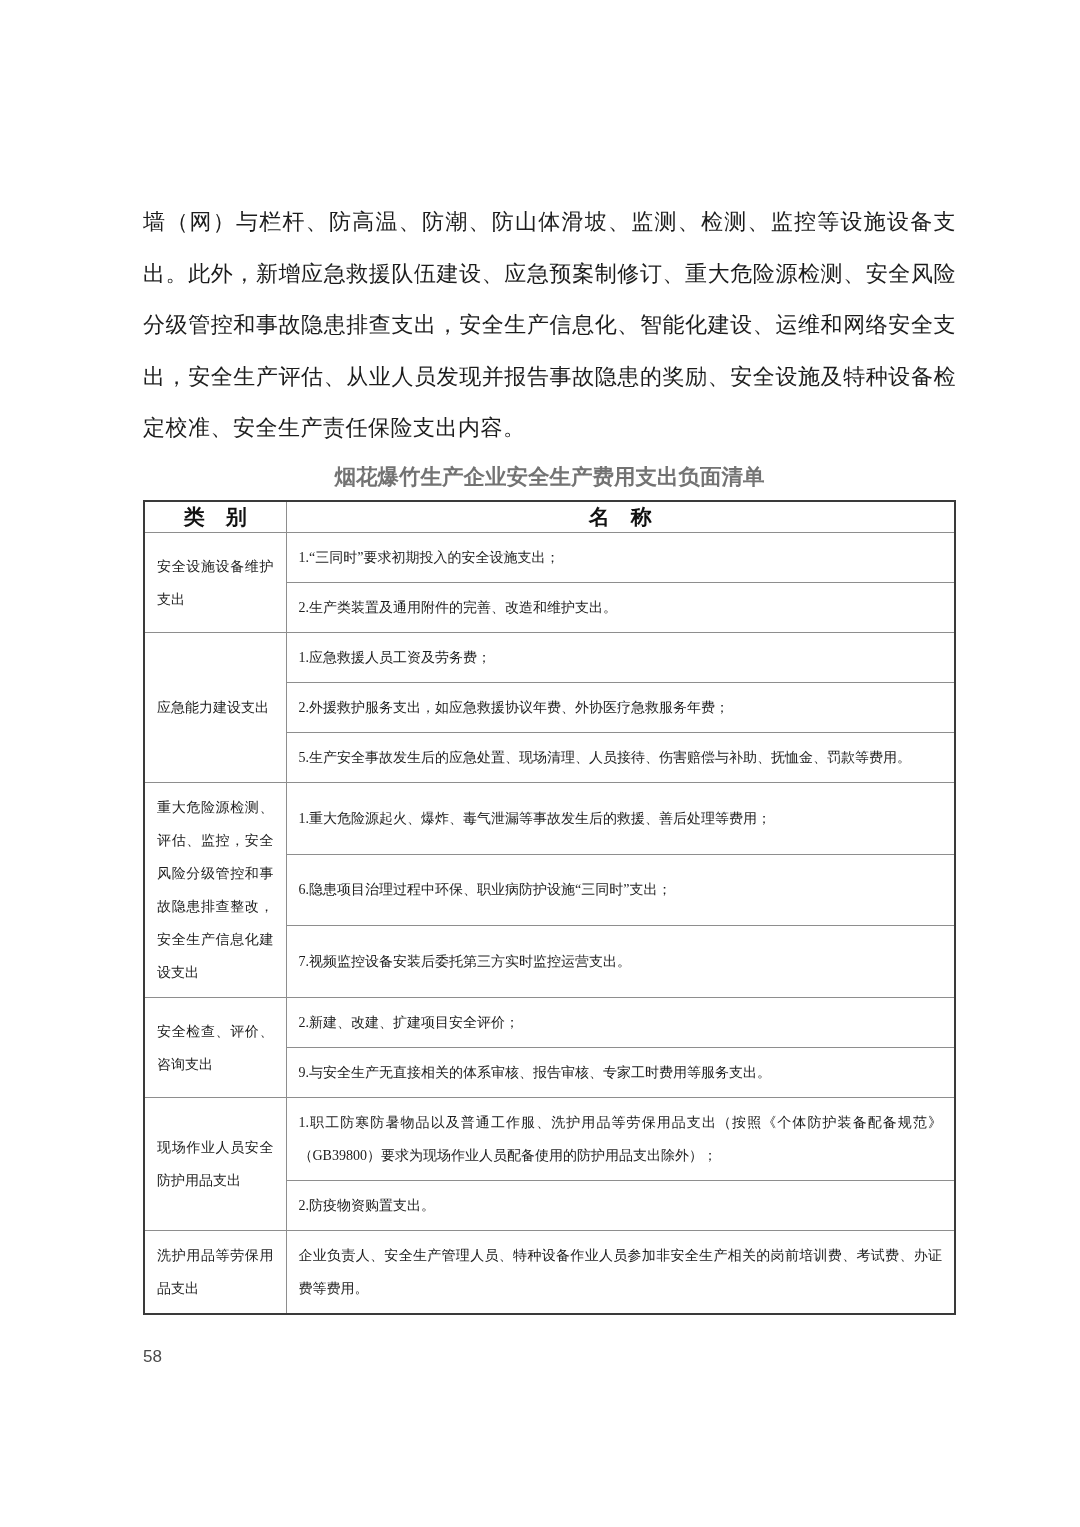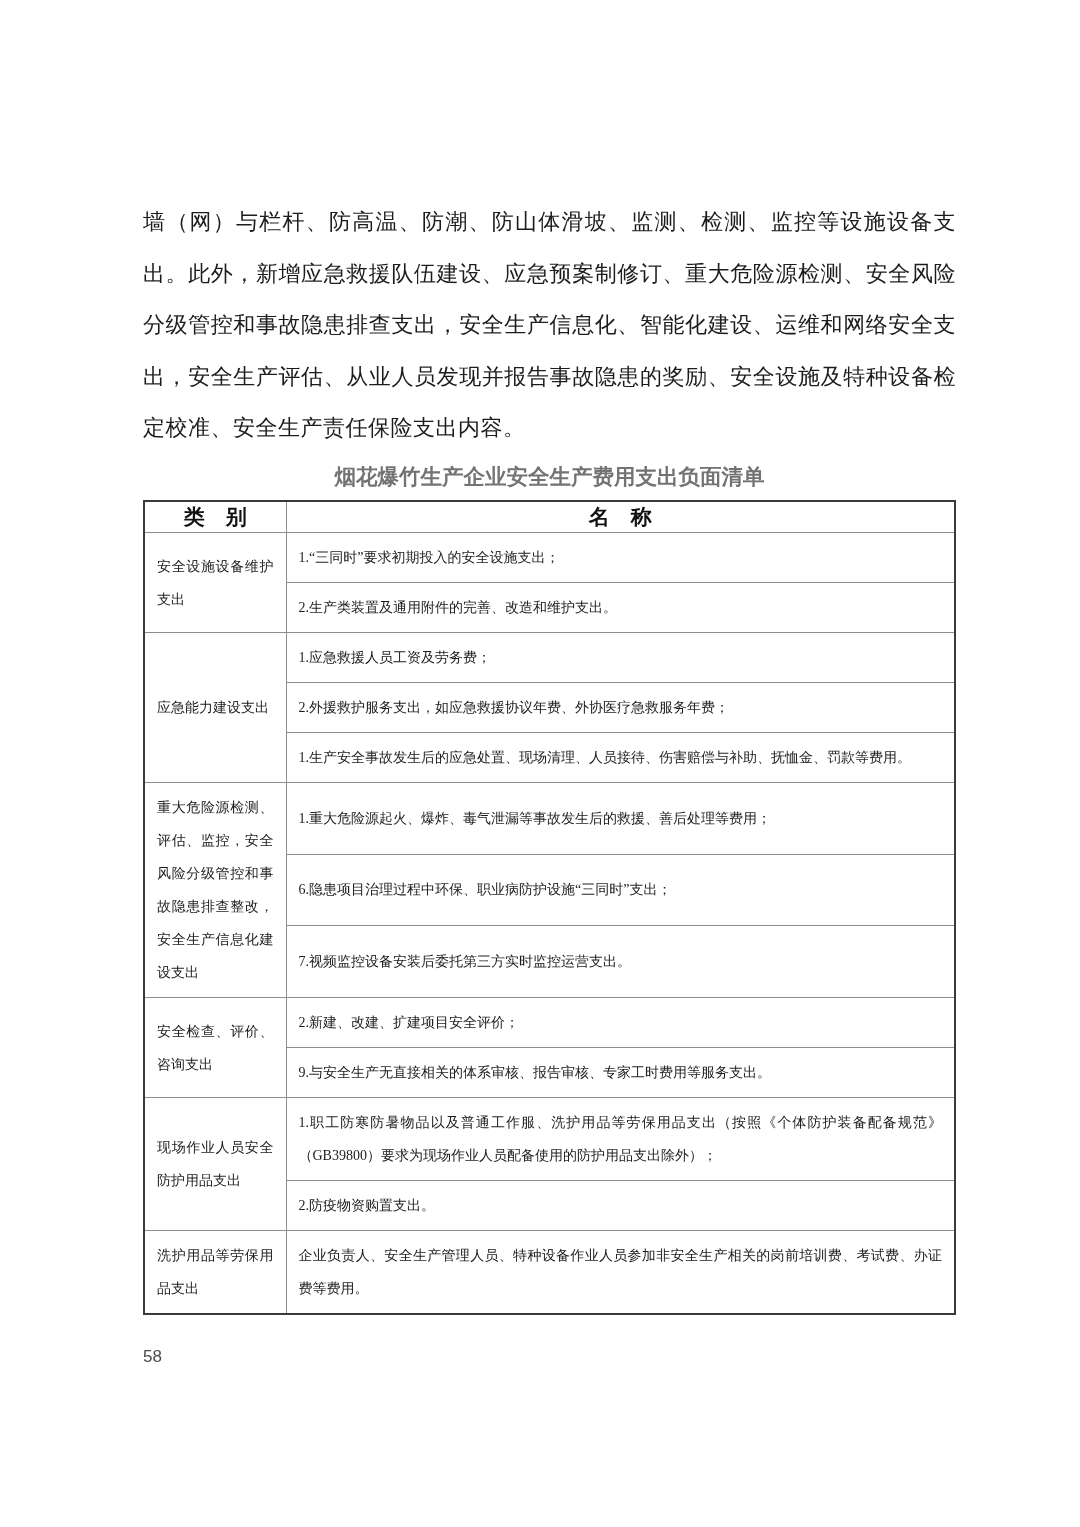--- a/index.html
+++ b/index.html
@@ -101,21 +101,21 @@
       </tr>
 
       <tr>
         <td class="cat" rowspan="3">应急能力建设支出</td>
         <td class="name">1.应急救援人员工资及劳务费；</td>
       </tr>
       <tr>
         <td class="name">2.外援救护服务支出，如应急救援协议年费、外协医疗急救服务年费；</td>
       </tr>
       <tr>
-        <td class="name">1.生产安全事故发生后的应急处置、现场清理、人员接待、伤害赔偿与补助、抚恤金、罚款等费用。</td>
+        <td class="name">5.生产安全事故发生后的应急处置、现场清理、人员接待、伤害赔偿与补助、抚恤金、罚款等费用。</td>
       </tr>
 
       <tr>
         <td class="cat" rowspan="3">重大危险源检测、评估、监控，安全风险分级管控和事故隐患排查整改，安全生产信息化建设支出</td>
         <td class="name">1.重大危险源起火、爆炸、毒气泄漏等事故发生后的救援、善后处理等费用；</td>
       </tr>
       <tr>
         <td class="name">6.隐患项目治理过程中环保、职业病防护设施“三同时”支出；</td>
       </tr>
       <tr>

